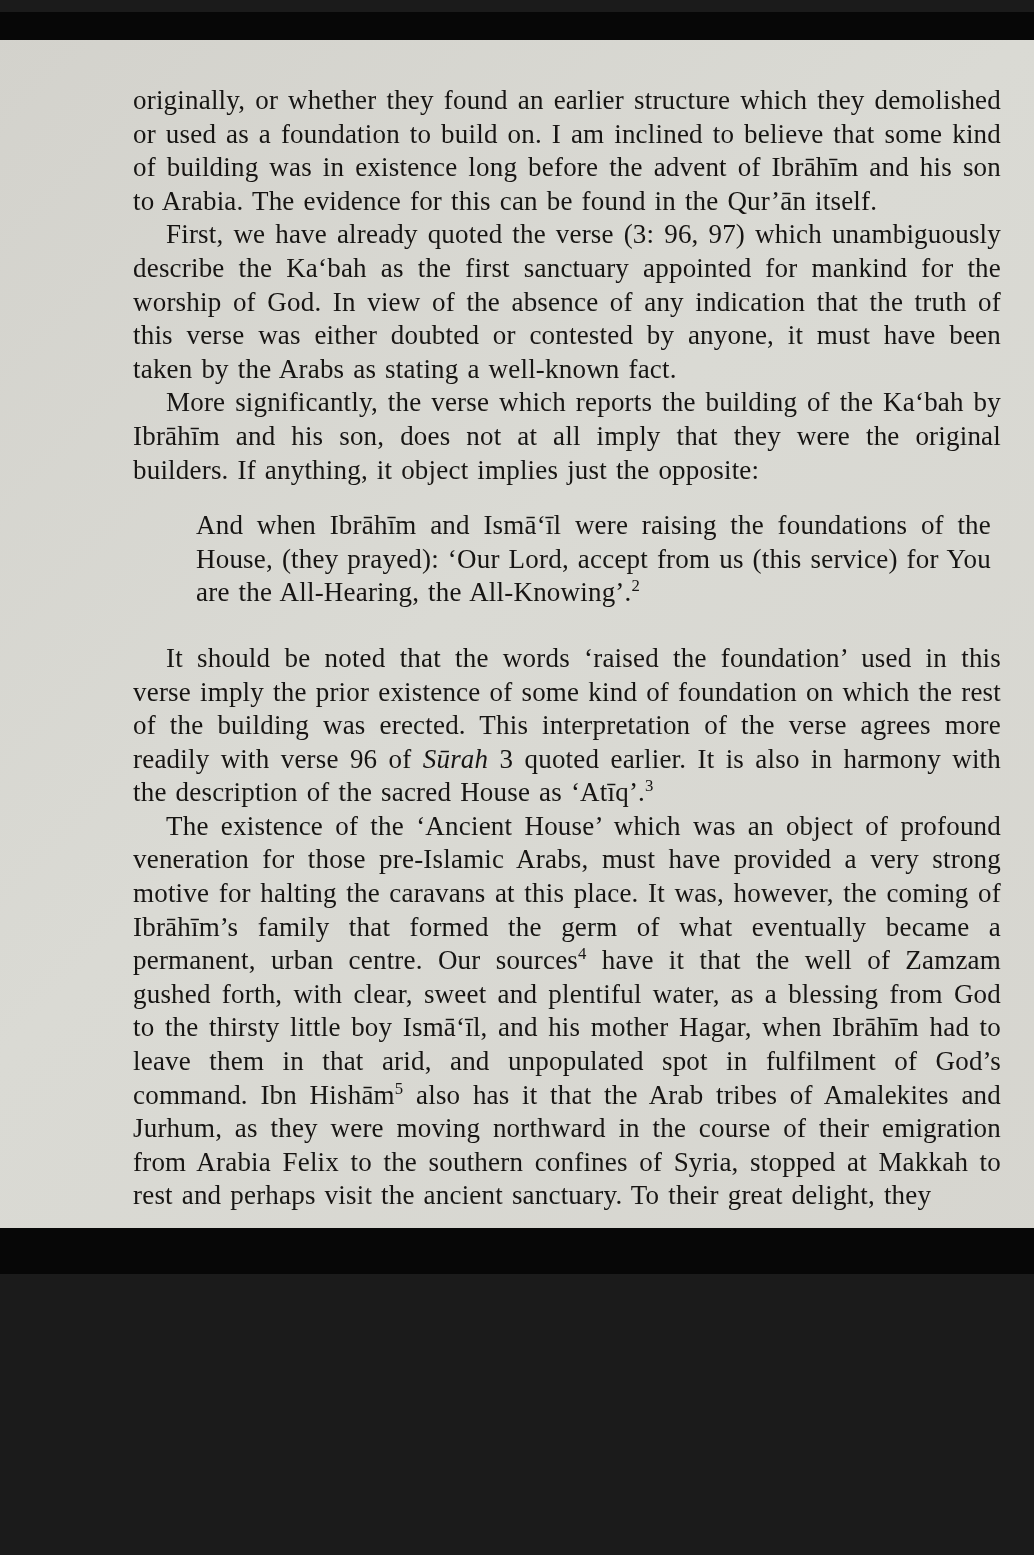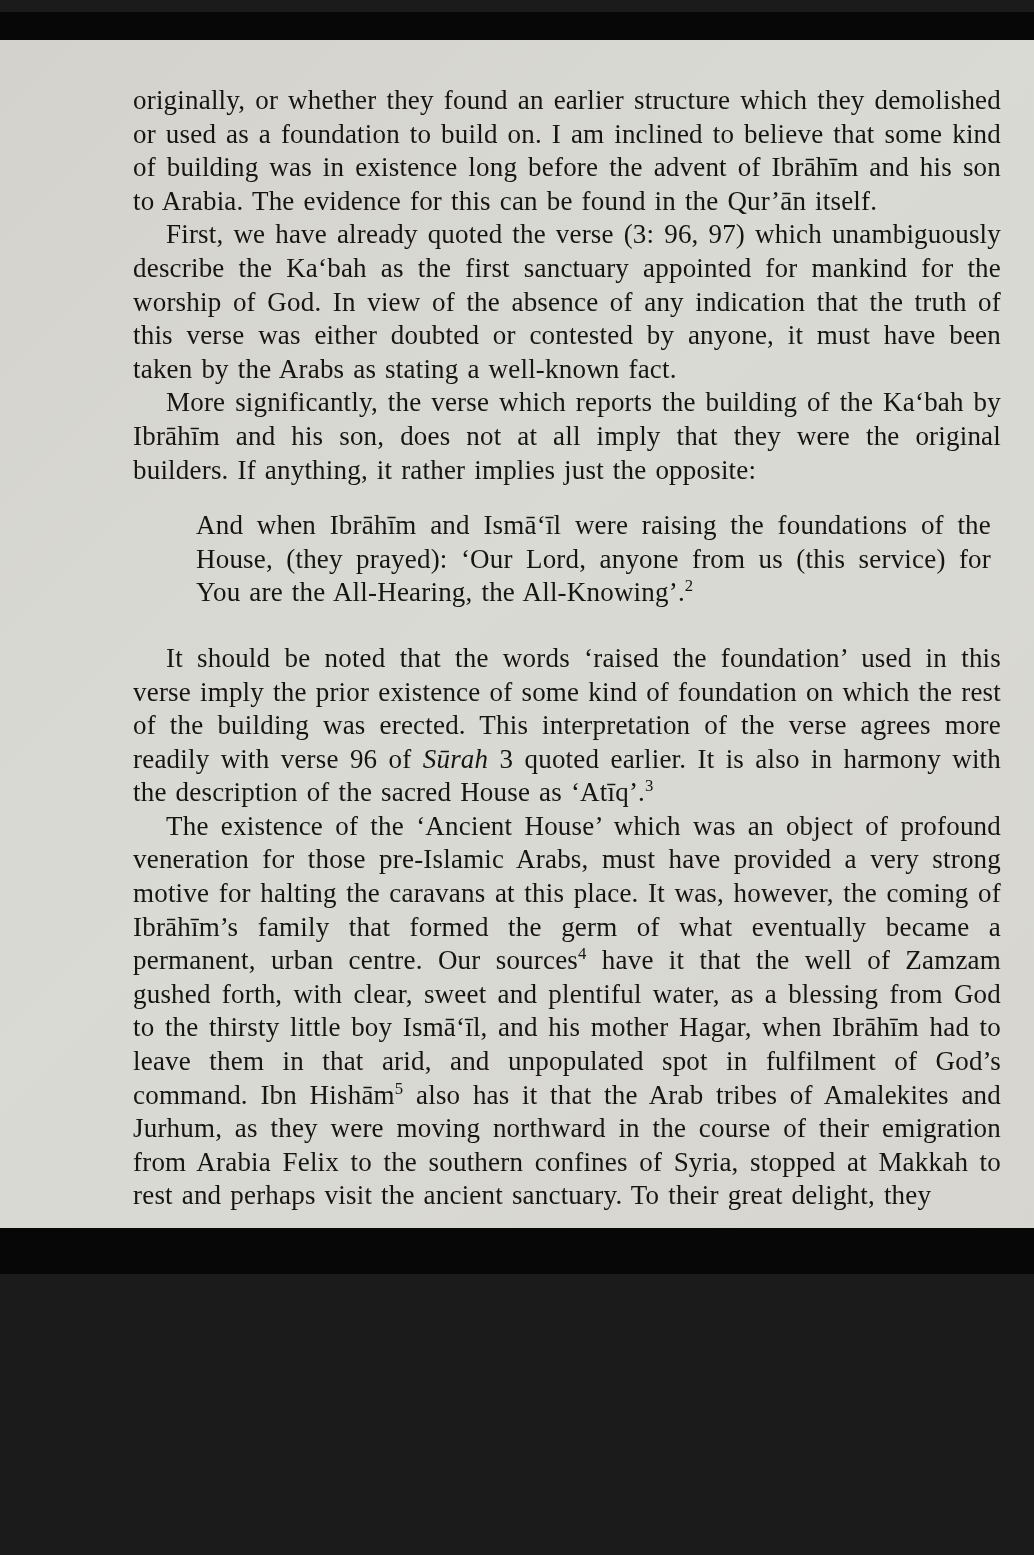--- a/index.html
+++ b/index.html
@@ -65,20 +65,20 @@
   }
 </style>
 </head>
 <body>
 
 <div class="scan">
   <div class="scan-bar top"></div>
   <div class="text-block">
       <p class="body"><span>originally, or whether they found an earlier structure which they demolished or used as a foundation to build on. I am inclined to believe that some kind of building was in existence long before the advent of Ibrāhīm and his son to Arabia. The evidence for this can be found in the Qur’ān itself.</span></p>
       <p class="body indent"><span>First, we have already quoted the verse (3: 96, 97) which unambiguously describe the Ka‘bah as the first sanctuary appointed for mankind for the worship of God. In view of the absence of any indication that the truth of this verse was either doubted or contested by anyone, it must have been taken by the Arabs as stating a well-known fact.</span></p>
-      <p class="body indent"><span>More significantly, the verse which reports the building of the Ka‘bah by Ibrāhīm and his son, does not at all imply that they were the original builders. If anything, it rather implies just the opposite:</span></p>
-      <p class="quote"><span>And when Ibrāhīm and Ismā‘īl were raising the foundations of the House, (they prayed): ‘Our Lord, anyone from us (this service) for You are the All-Hearing, the All-Knowing’.</span><sup>2</sup></p>
+      <p class="body indent"><span>More significantly, the verse which reports the building of the Ka‘bah by Ibrāhīm and his son, does not at all imply that they were the original builders. If anything, it object implies just the opposite:</span></p>
+      <p class="quote"><span>And when Ibrāhīm and Ismā‘īl were raising the foundations of the House, (they prayed): ‘Our Lord, accept from us (this service) for You are the All-Hearing, the All-Knowing’.</span><sup>2</sup></p>
       <p class="body indent"><span>It should be noted that the words ‘raised the foundation’ used in this verse imply the prior existence of some kind of foundation on which the rest of the building was erected. This interpretation of the verse agrees more readily with verse 96 of </span><em>Sūrah</em><span> 3 quoted earlier. It is also in harmony with the description of the sacred House as ‘Atīq’.</span><sup>3</sup></p>
       <p class="body indent"><span>The existence of the ‘Ancient House’ which was an object of profound veneration for those pre-Islamic Arabs, must have provided a very strong motive for halting the caravans at this place. It was, however, the coming of Ibrāhīm’s family that formed the germ of what eventually became a permanent, urban centre. Our sources</span><sup>4</sup><span> have it that the well of Zamzam gushed forth, with clear, sweet and plentiful water, as a blessing from God to the thirsty little boy Ismā‘īl, and his mother Hagar, when Ibrāhīm had to leave them in that arid, and unpopulated spot in fulfilment of God’s command. Ibn Hishām</span><sup>5</sup><span> also has it that the Arab tribes of Amalekites and Jurhum, as they were moving northward in the course of their emigration from Arabia Felix to the southern confines of Syria, stopped at Makkah to rest and perhaps visit the ancient sanctuary. To their great delight, they</span></p>
     </div>
   <div class="page-number">38</div>
   <div class="scan-bar bottom"></div>
 </div>
 
 </body></html>

